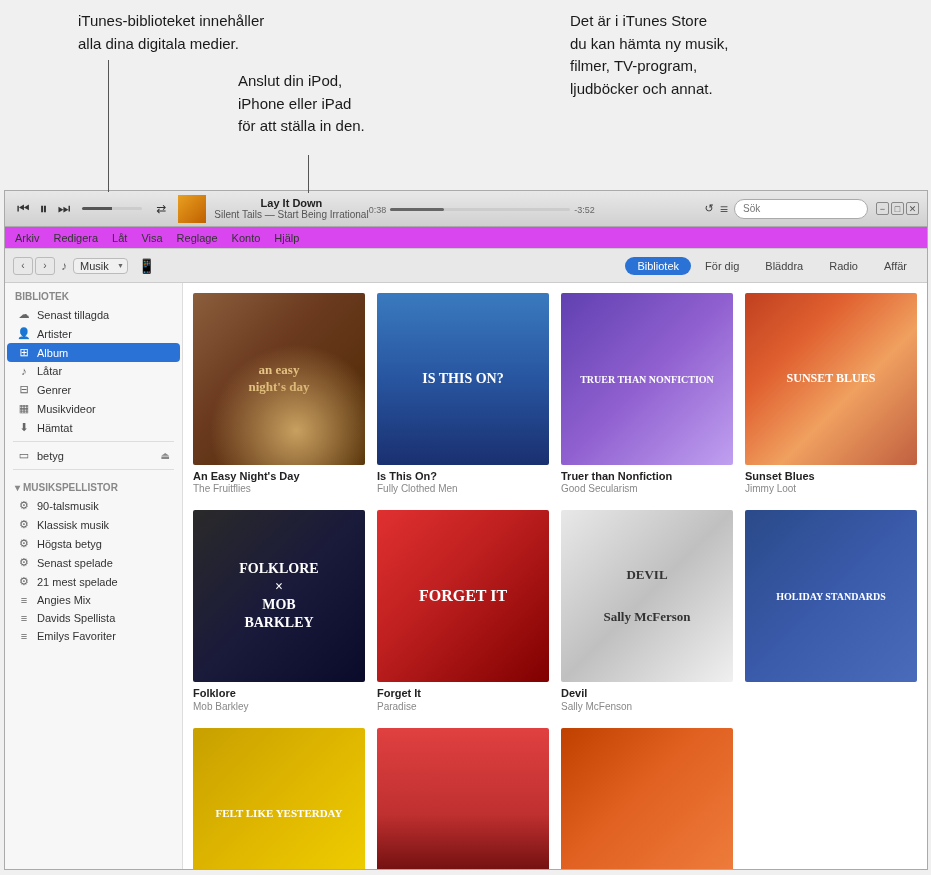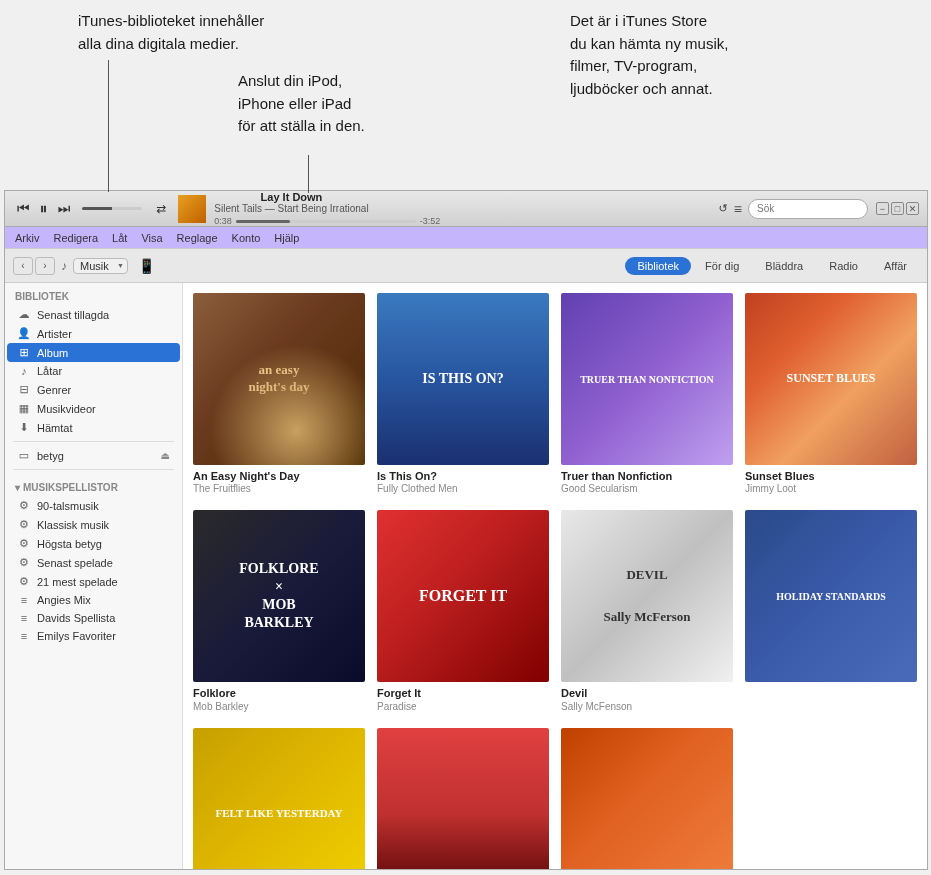--- a/index.html
+++ b/index.html
@@ -122,37 +122,37 @@
       display: flex;
       align-items: center;
       gap: 6px;
     }
     .list-view-btn {
       font-size: 14px;
       color: #555;
       cursor: pointer;
     }
     .search-box {
-      width: 120px;
+      width: 134px;
       height: 20px;
       border: 1px solid #aaa;
       border-radius: 10px;
       padding: 0 8px;
       font-size: 10px;
       background: #fff;
       color: #999;
     }
     .repeat-btn {
       font-size: 11px;
       color: #333;
     }
 
     
     .menu-bar {
-      background: #c4b5fd;
+      background: #d946ef;
       height: 22px;
       display: flex;
       align-items: center;
       padding: 0 4px;
       border-bottom: 1px solid #ccc;
       flex-shrink: 0;
       gap: 2px;
     }
     .menu-item {
       font-size: 11px;
@@ -403,21 +403,21 @@
       <button class="transport-btn">⏭</button>
       <div class="volume-slider"></div>
     </div>
 
     <div style="display:flex; align-items:center; margin-right:8px;">
       <span class="shuffle-btn">⇄</span>
     </div>
 
     <div class="album-thumb"></div>
 
-    <div style="display:flex; flex-direction:column; align-items:flex-start; flex:1;">
+    <div style="display:flex; flex-direction:row; align-items:center; flex:1;">
       <div class="now-playing-info">
         <span class="now-playing-title">Lay It Down</span>
         <span class="now-playing-artist">Silent Tails — Start Being Irrational</span>
       </div>
       <div class="progress-bar-container">
         <span class="time-label">0:38</span>
         <div class="progress-bar">
           <div class="progress-fill"></div>
         </div>
         <span class="time-label">-3:52</span>

